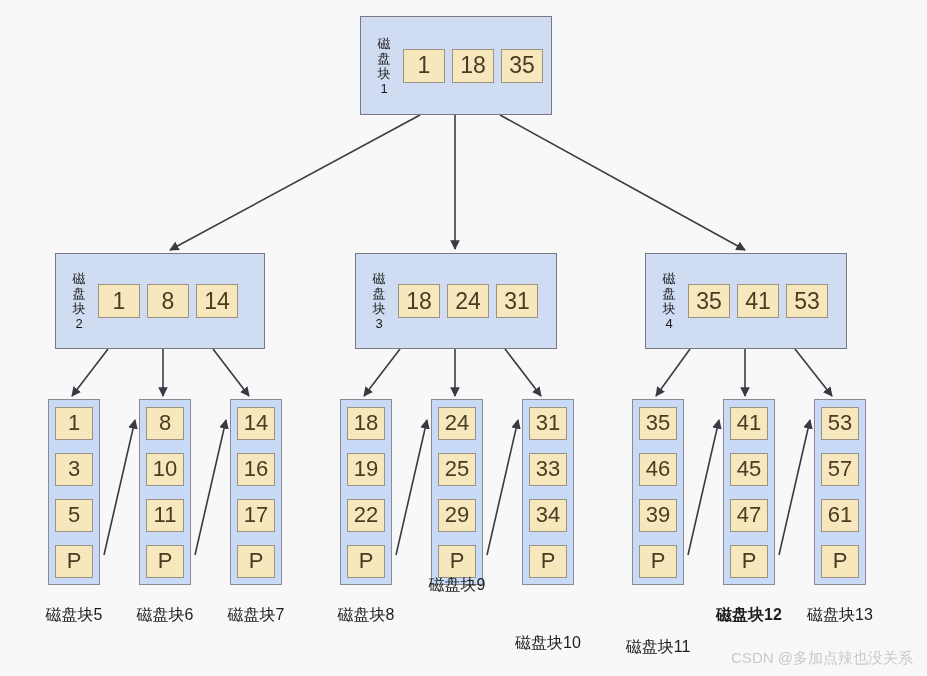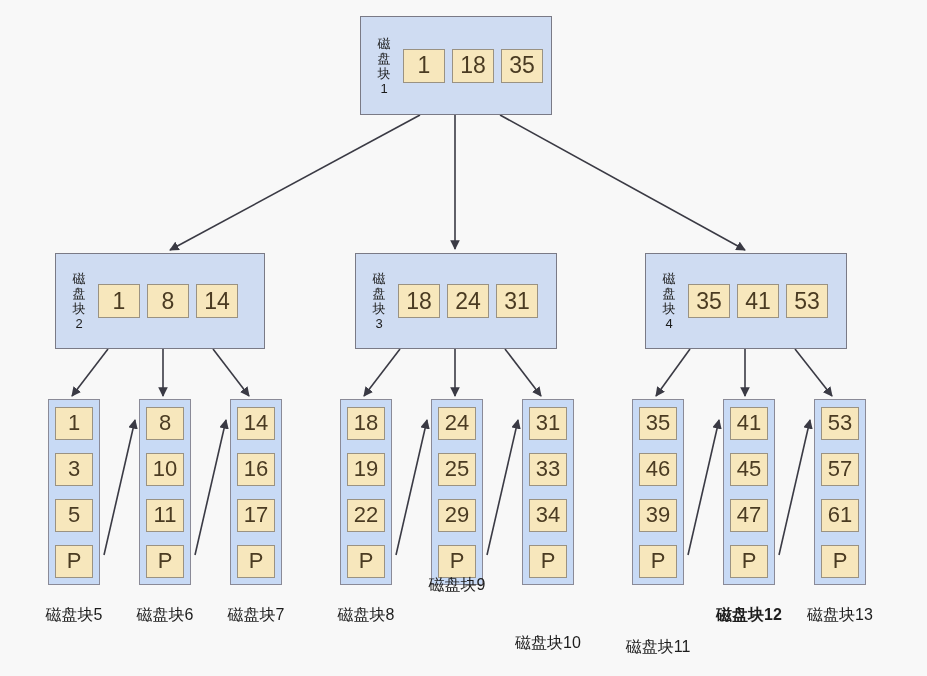--- a/index.html
+++ b/index.html
@@ -252,14 +252,15 @@
   <div class="caption" style="left:28px;  top:605px; width:92px;">磁盘块5</div>
   <div class="caption" style="left:119px; top:605px; width:92px;">磁盘块6</div>
   <div class="caption" style="left:210px; top:605px; width:92px;">磁盘块7</div>
   <div class="caption" style="left:320px; top:605px; width:92px;">磁盘块8</div>
   <div class="caption" style="left:411px; top:575px; width:92px;">磁盘块9</div>
   <div class="caption" style="left:500px; top:605px; width:96px;margin-top:28px;">磁盘块10</div>
   <div class="caption" style="left:610px; top:637px; width:96px;">磁盘块11</div>
   <div class="caption" style="left:701px; top:605px; width:96px;font-weight:bold;">磁盘块12</div>
   <div class="caption" style="left:792px; top:605px; width:96px;">磁盘块13</div>
 
+  <div class="watermark">CSDN @多加点辣也没关系</div>
 
 </div>
 
 </body></html>

